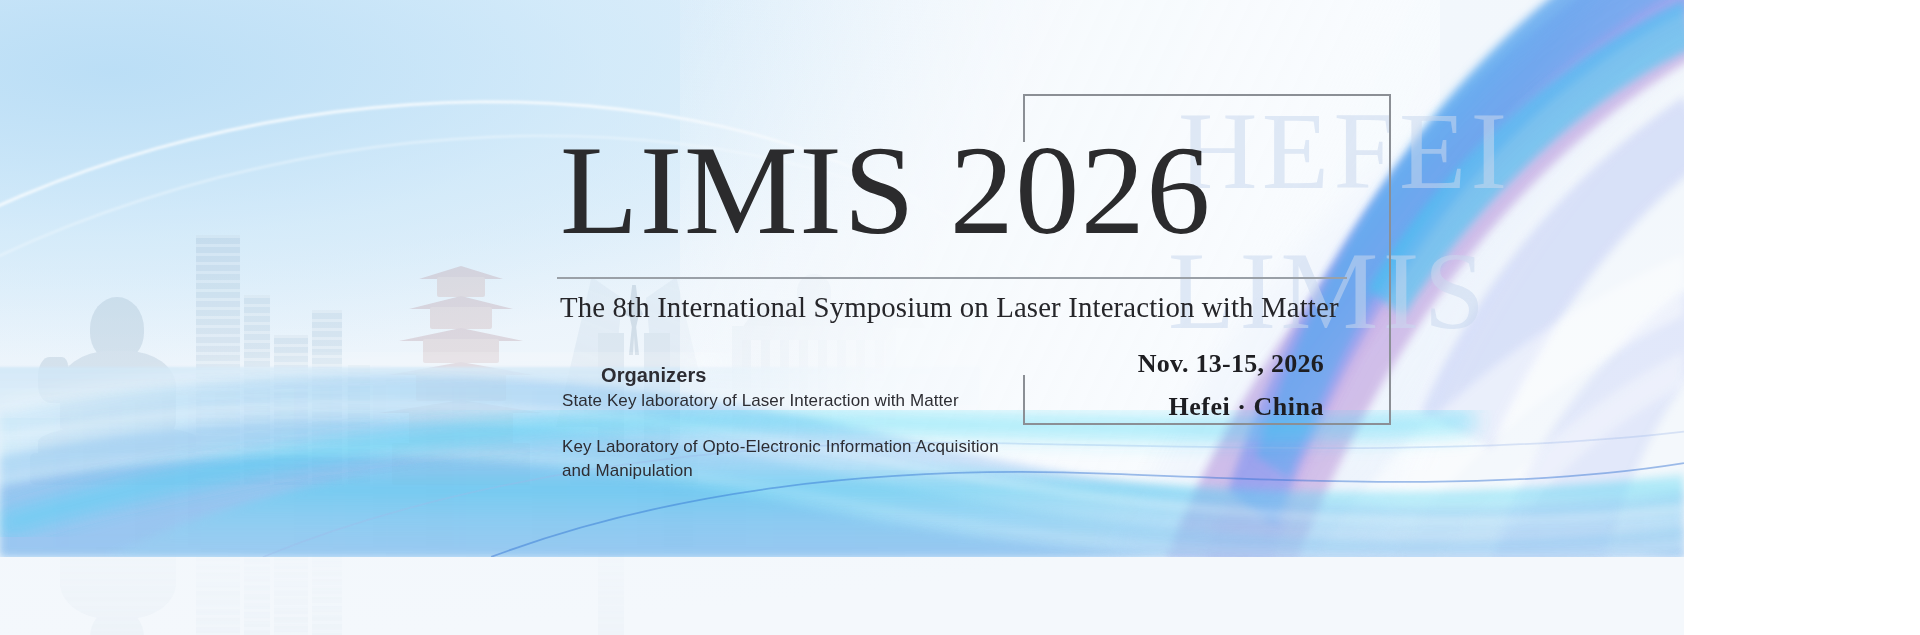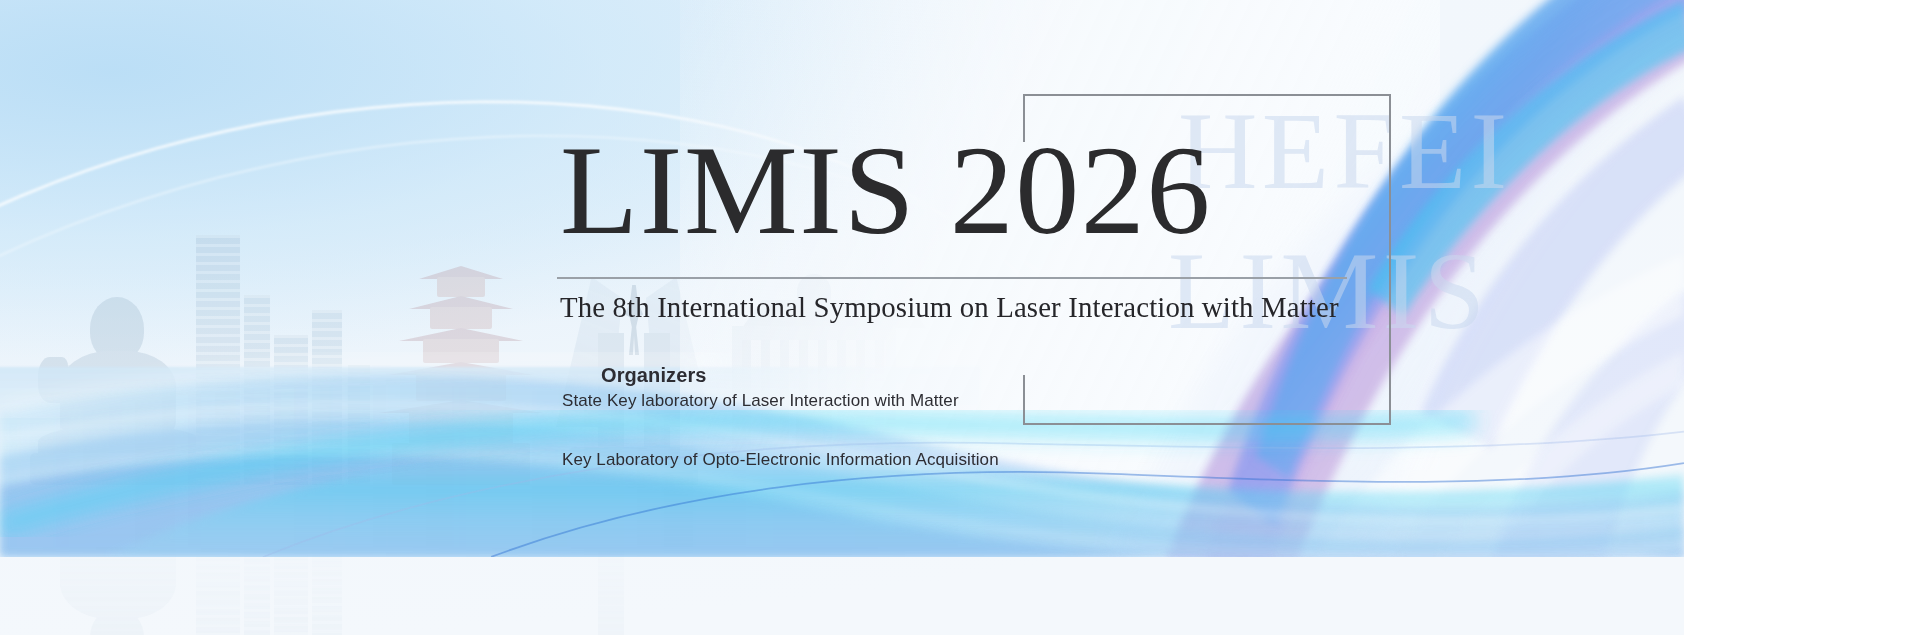--- a/index.html
+++ b/index.html
@@ -279,21 +279,21 @@
     letter-spacing: .005em;
     line-height: 1.35;
     margin-left: 39px;
   }
   .org-line {
     font-size: 17px;
     font-weight: 400;
     letter-spacing: .005em;
     line-height: 1.4;
   }
-  .org-block2 { margin-top: 35px; }
+  .org-block2 { margin-top: 22px; }
 
   .meta {
     position: absolute;
     left: 1040px; top: 350px;
     width: 284px;
     text-align: right;
     font-family: "Liberation Serif", "DejaVu Serif", serif;
     color: #1e1e22;
   }
   .meta-date {
@@ -478,18 +478,23 @@
 
     <div class="rule"></div>
 
     <div class="subtitle">The 8th International Symposium on Laser Interaction with Matter</div>
 
     <div class="org">
       <div class="org-heading">Organizers</div>
       <div class="org-line">State Key laboratory of Laser Interaction with Matter</div>
       <div class="org-block2">
         <div class="org-line">Key Laboratory of Opto-Electronic Information Acquisition</div>
+        <div class="org-line">and Manipulation</div>
       </div>
     </div>
 
+    <div class="meta">
+      <div class="meta-date">Nov. 13-15, 2026</div>
+      <div class="meta-place">Hefei · China</div>
+    </div>
 
   </div>
 </div>
 
 </body></html>

